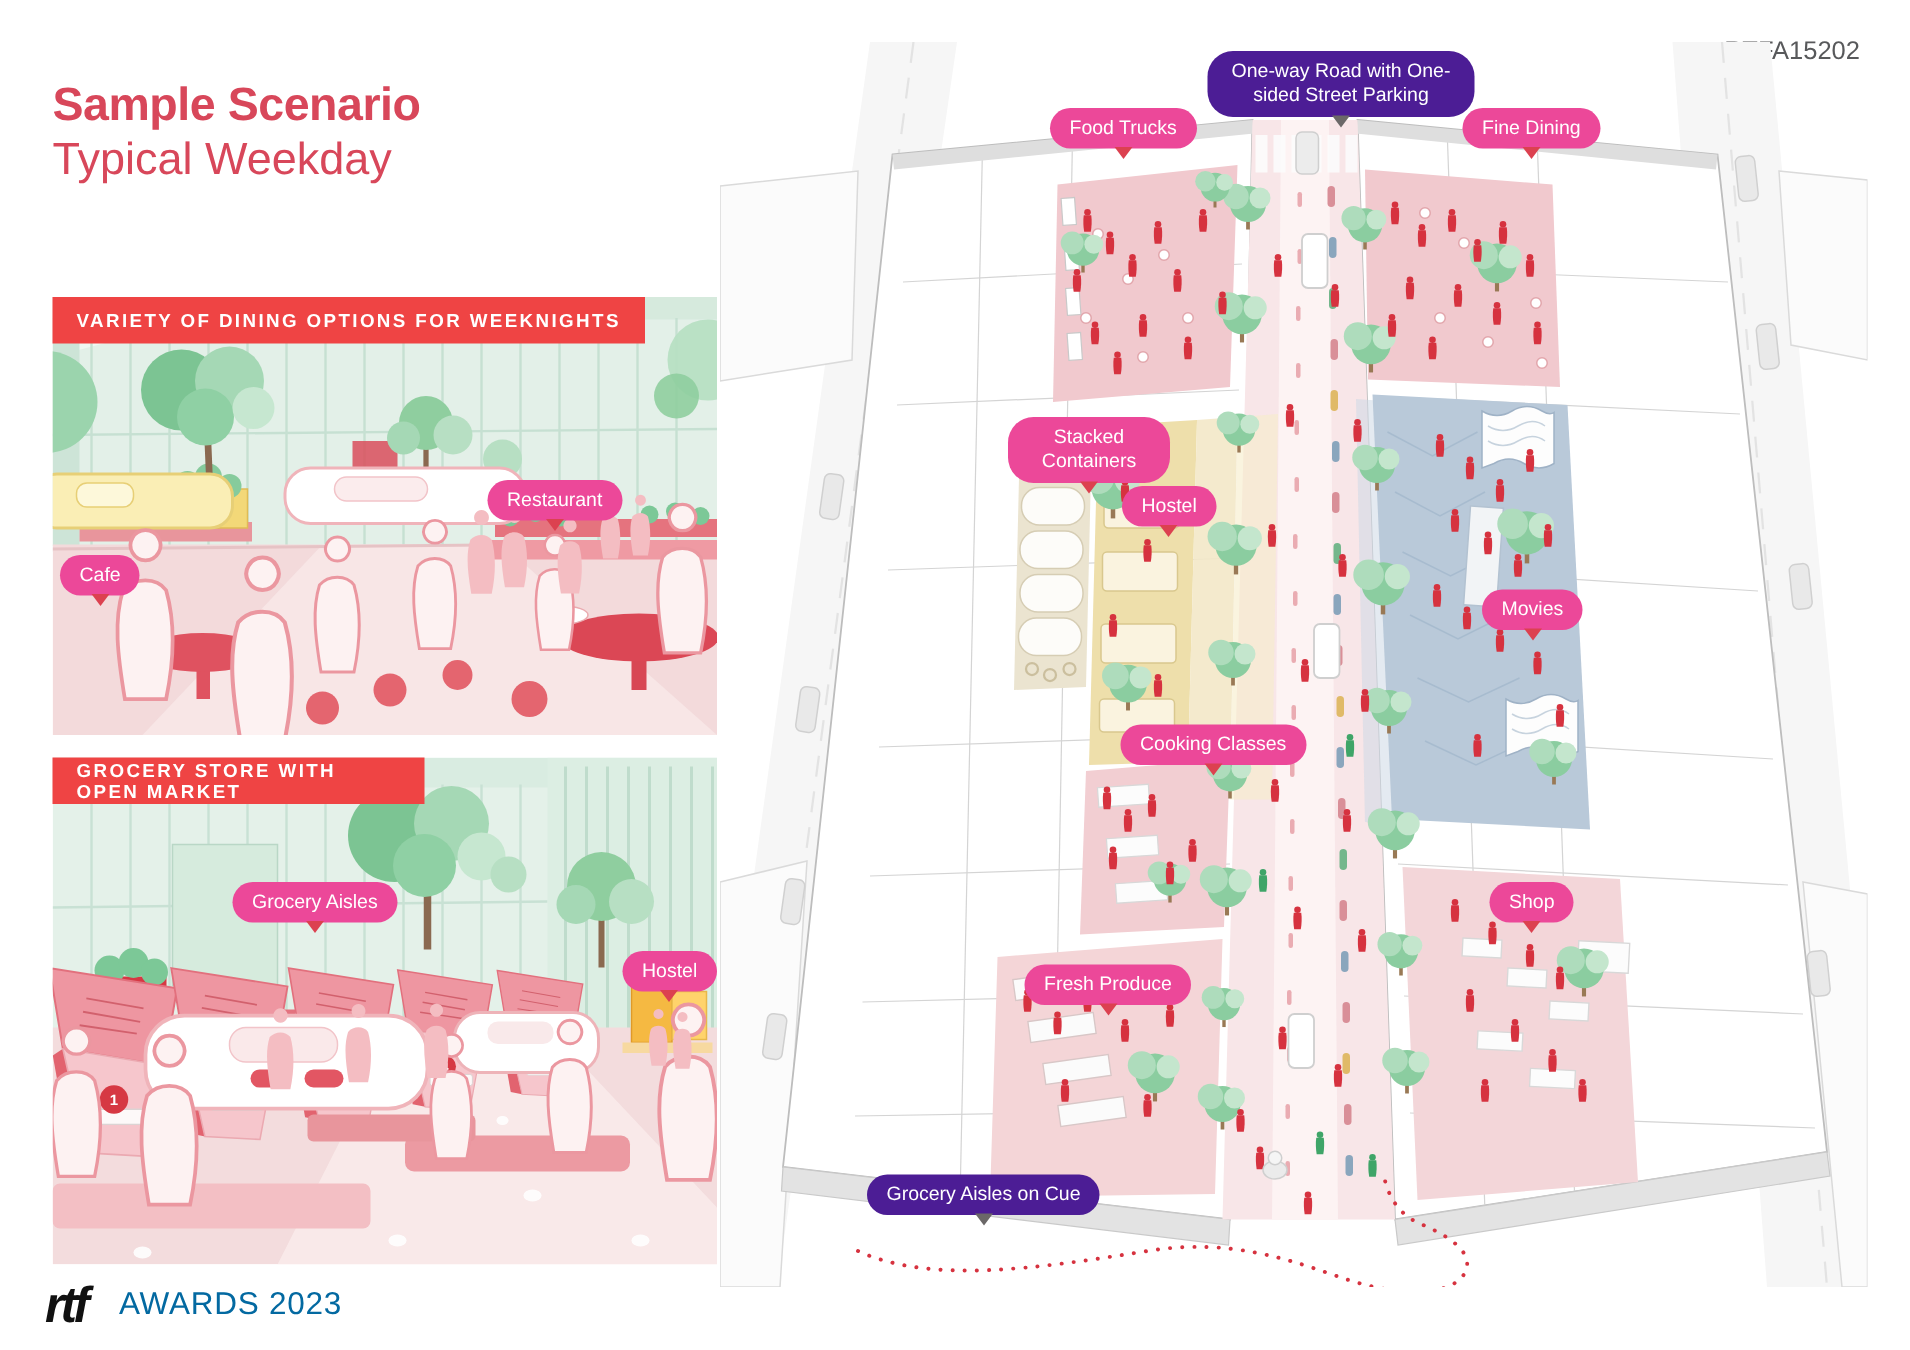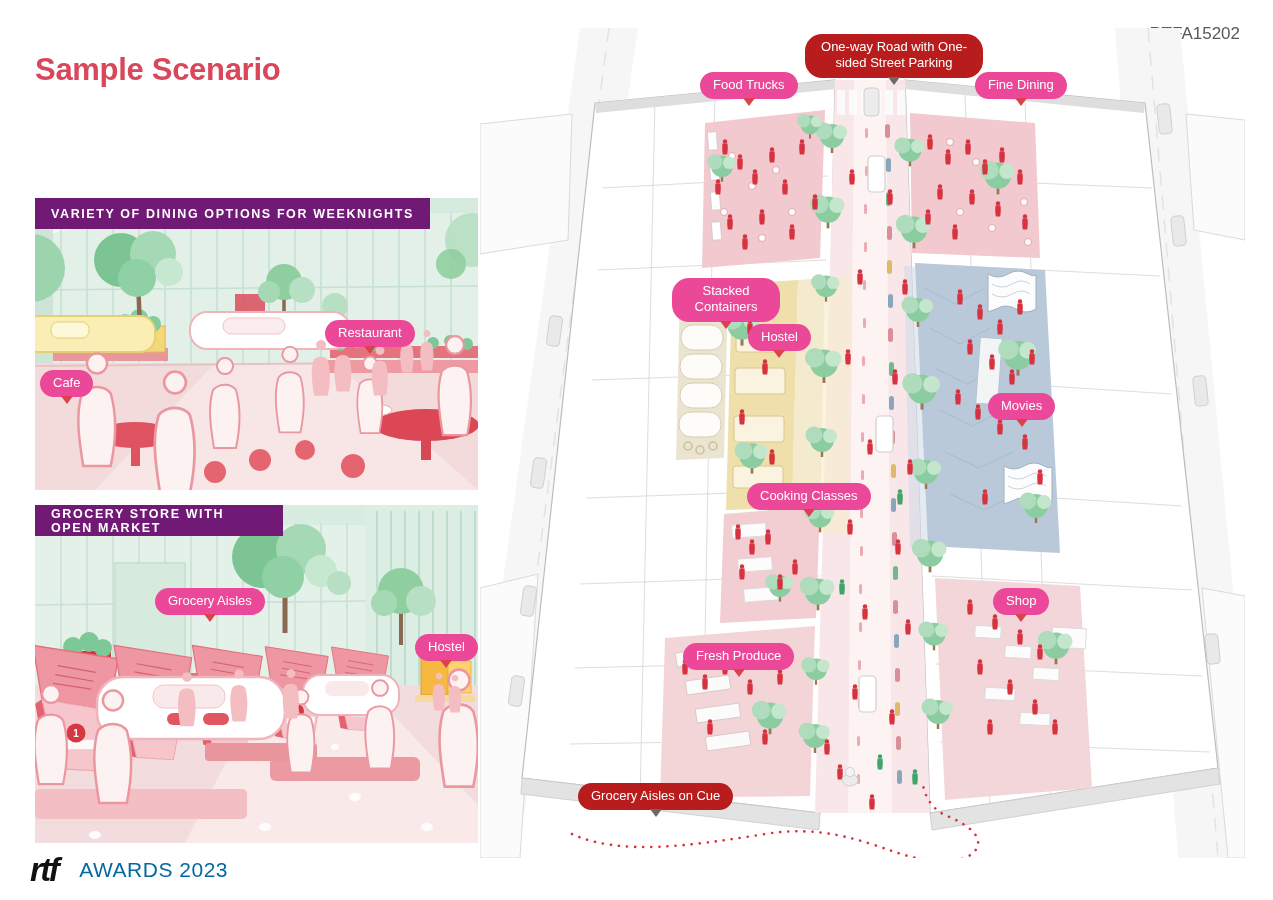--- a/index.html
+++ b/index.html
@@ -10,56 +10,57 @@
   
   .title-block { position:absolute; left:35px; top:52px; color:#d8475a; line-height:1.18; }
   .title-line1 { font-size:31px; font-weight:bold; letter-spacing:-0.3px; }
   .title-line2 { font-size:30px; font-weight:400; }
   .project-code { position:absolute; top:24px; right:33px; font-size:17px; color:#58595b; }
 
   
   .panel { position:absolute; left:35px; width:443px; }
   .panel-1 { top:198px; height:292px; }
   .panel-2 { top:505px; height:338px; }
-  .panel-header { position:absolute; left:0; top:0; height:31px; background:#701a75;
+  .panel-header { position:absolute; left:0; top:0; height:31px; background:#ef4444;
                   color:#fff; font-size:12.5px; font-weight:bold; letter-spacing:1.6px;
                   display:flex; align-items:center; padding:0 16px; z-index:5; }
   .panel-img { position:absolute; left:0; top:0; width:443px; overflow:hidden; }
   .panel-1 .panel-img { height:292px; }
   .panel-2 .panel-img { height:338px; }
 
   
   .main-illustration { position:absolute; left:480px; top:28px; width:765px; height:830px; }
   .main-illustration svg { position:absolute; left:0; top:0; }
 
   
   .bubble { position:absolute; background:#ec4899; color:#fff; font-size:13px; line-height:1.25;
             padding:5px 13px 6px; border-radius:15px; white-space:nowrap; text-align:center; z-index:10; }
   .bubble::after { content:""; position:absolute; left:50%; bottom:-7px; transform:translateX(-50%);
                    border:6px solid transparent; border-top:8px solid #dc4150; border-bottom:0; }
-  .bubble.gray { background:#b91c1c;padding-left:13px; }
+  .bubble.gray { background:#4c1d95;padding-left:13px; }
   .bubble.gray::after { border-top-color:#6b6868; }
   .bubble.multiline { white-space:normal; border-radius:17px; }
   .bubble.road-bubble { width:178px; }
   .bubble.stacked-bubble { width:108px; }
 
   
   .footer { position:absolute; left:30px; top:851px; display:flex; align-items:center; gap:22px; }
   .footer-logo { font-size:33px; font-weight:900; font-style:italic; letter-spacing:-2.5px;
                  color:#111; transform:scaleY(1.02); }
   .footer-text { font-size:21px; color:#0369a1; letter-spacing:0.5px; }
 </style>
 </head>
 <body>
 
 <div class="board">
 
   <div class="project-code">RTFA15202</div>
   <div class="title-block">
     <div class="title-line1">Sample Scenario</div>
+    <div class="title-line2">Typical Weekday</div>
   </div>
 
   <div class="panel panel-1">
     <div class="panel-img">
       <svg width="443" height="292" viewBox="0 0 443 292">
 
         <rect x="0" y="0" width="443" height="170" fill="#e3f0e8"></rect>
         <rect x="0" y="0" width="443" height="15" fill="#d6eadd"></rect>
         <polygon points="0,0 150,0 0,40" fill="#f0f8f3"></polygon>
         <g stroke="#c6e0d2" stroke-width="1.6">

